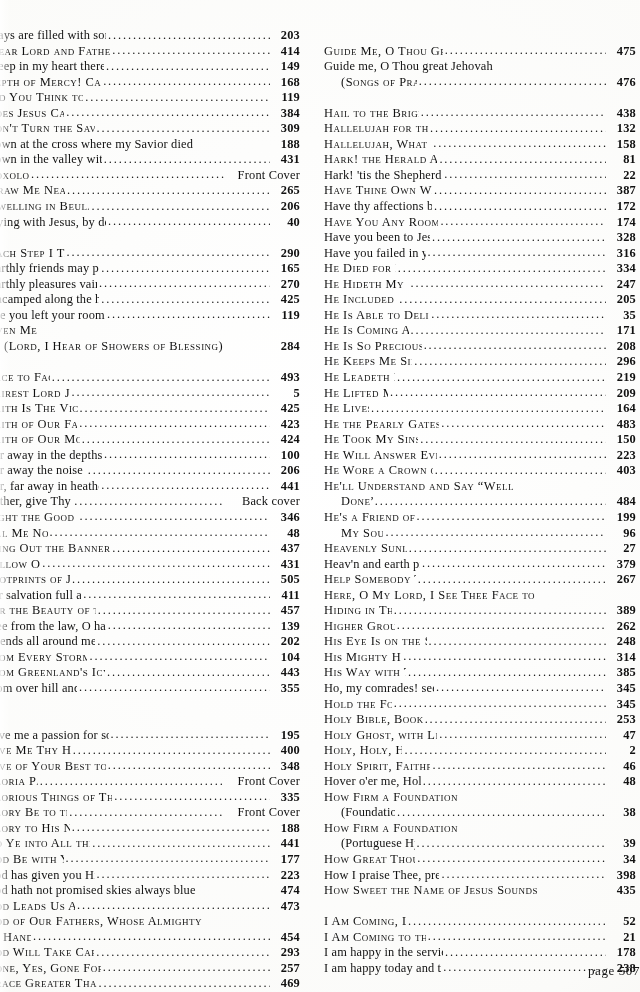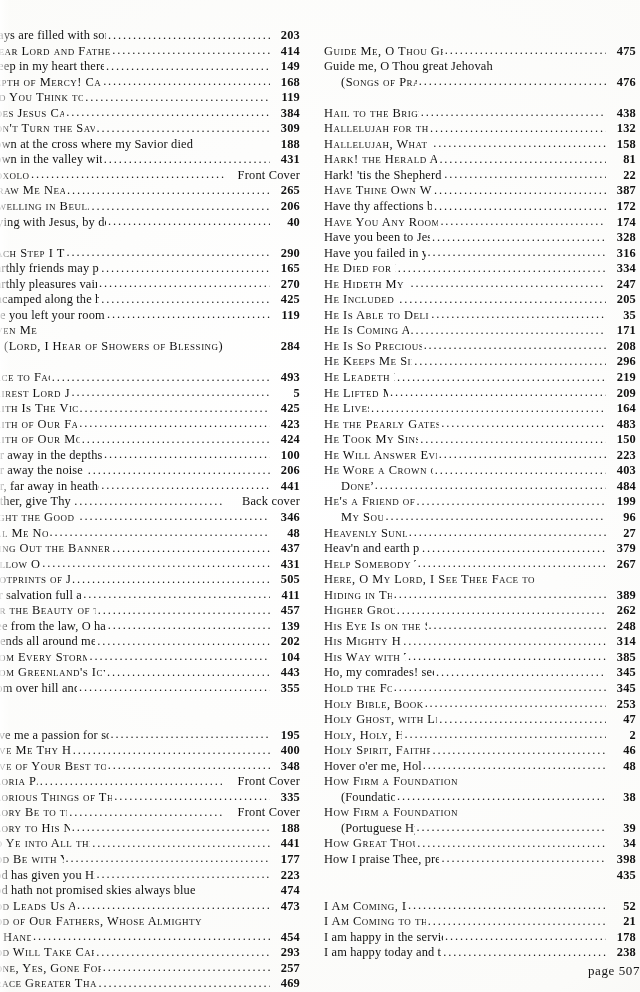--- a/index.html
+++ b/index.html
@@ -556,20 +556,25 @@
         <div class="entry caps">
           <span class="title">He Will Answer Every Prayer</span>
           <span class="leader"></span>
           <span class="num">223</span>
         </div>
         <div class="entry caps">
           <span class="title">He Wore a Crown of Thorns</span>
           <span class="leader"></span>
           <span class="num">403</span>
         </div>
+        <div class="entry caps nodots">
+          <span class="title">He'll Understand and Say “Well</span>
+          <span class="leader"></span>
+          <span class="num"></span>
+        </div>
         <div class="entry caps indent">
           <span class="title">Done”</span>
           <span class="leader"></span>
           <span class="num">484</span>
         </div>
         <div class="entry caps">
           <span class="title">He's a Friend of Mine</span>
           <span class="leader"></span>
           <span class="num">199</span>
         </div>
@@ -682,20 +687,21 @@
           <span class="title">How Great Thou Art!</span>
           <span class="leader"></span>
           <span class="num">34</span>
         </div>
         <div class="entry lower">
           <span class="title">How I praise Thee, precious Savior</span>
           <span class="leader"></span>
           <span class="num">398</span>
         </div>
         <div class="entry caps nodots">
+          <span class="title">How Sweet the Name of Jesus Sounds</span>
           <span class="leader"></span>
           <span class="num">435</span>
         </div>
         <div class="entry blank"></div>
         <div class="entry caps">
           <span class="title">I Am Coming, Lord</span>
           <span class="leader"></span>
           <span class="num">52</span>
         </div>
         <div class="entry caps">

